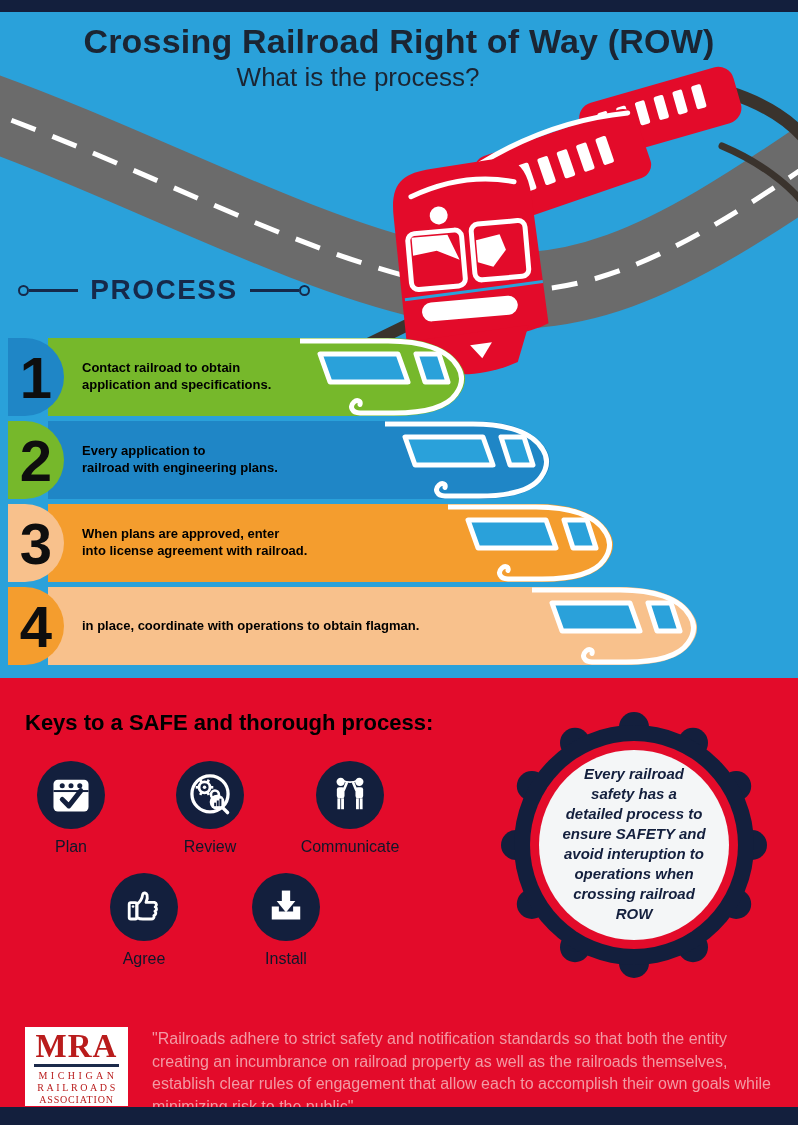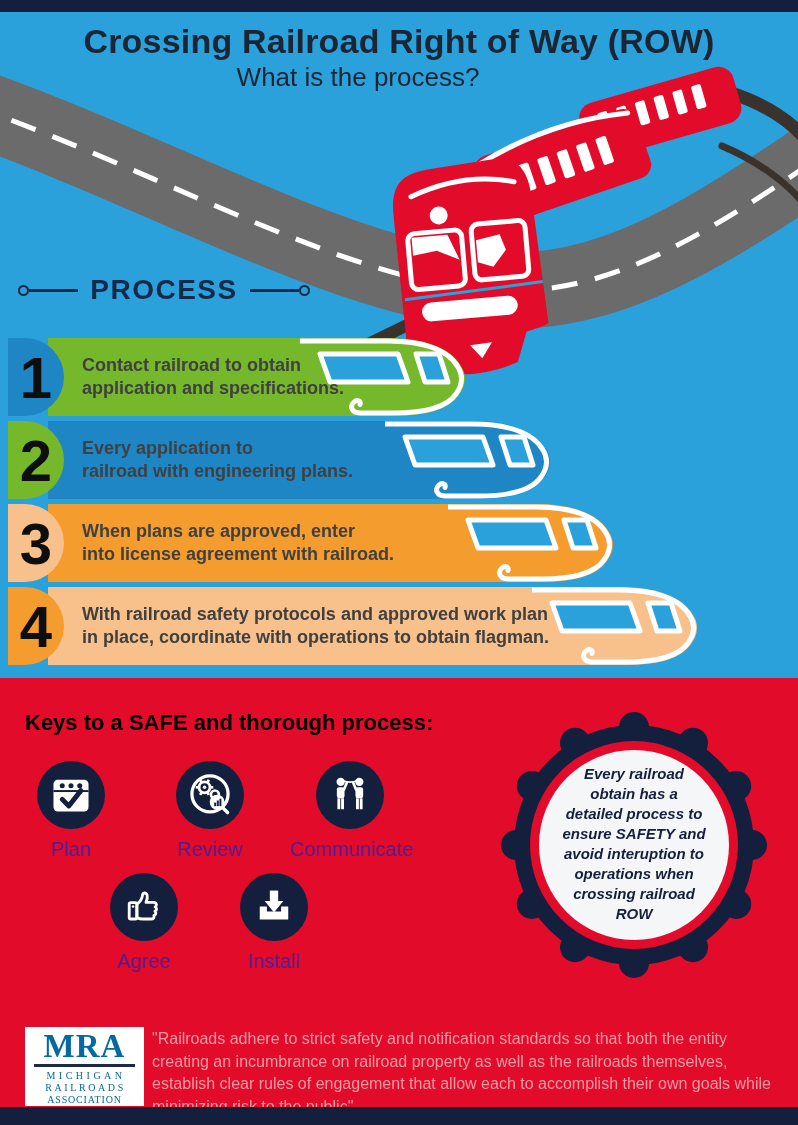--- a/index.html
+++ b/index.html
@@ -28,40 +28,40 @@
   .s2{top:421px;width:547px;}
   .s3{top:504px;width:610px;}
   .s4{top:587px;width:694px;}
   .step .body{position:absolute;left:40px;top:0;right:0;bottom:0;display:flex;align-items:center;}
   .step .fill{position:absolute;left:0;top:0;bottom:0;right:140px;background:var(--bar,#76B82B);}
   .step .nose{position:absolute;right:0;top:0;width:170px;height:78px;}
   .step .tab{position:absolute;left:0;top:0;bottom:0;width:56px;z-index:2;
          background:var(--tab,#1F86C6);border-radius:0 39px 39px 0;
          display:flex;align-items:center;justify-content:center;
          font-size:58px;font-weight:bold;color:#0E0E0E;}
-  .step .text{position:relative;z-index:1;margin-left:34px;font-size:18px;font-weight:bold;
-         color:#404040;line-height:1.28;}
+  .step .text{position:relative;z-index:1;margin-left:34px;font-size:13px;font-weight:bold;
+         color:#000000;line-height:1.28;}
   .step .text span{display:block;}
 
   .red-section{position:absolute;top:678px;left:0;width:798px;height:429px;background:var(--red,#E30B2A);}
   .keys-heading{position:absolute;top:710px;left:25px;font-size:22px;font-weight:bold;color:#000000;}
 
   .key-item{position:absolute;width:120px;text-align:center;}
   .key-circle{width:68px;height:68px;border-radius:50%;background:var(--navy,#131F3D);
          margin:0 auto;display:flex;align-items:center;justify-content:center;}
   .key-circle svg{width:46px;height:46px;}
-  .key-label{margin-top:9px;font-size:20px;color:#4c1d95;}
+  .key-label{margin-top:9px;font-size:16px;color:#0f172a;}
 
   .badge{position:absolute;left:494px;top:705px;width:280px;height:280px;}
   .badge-text{position:absolute;left:542px;top:764px;width:184px;text-align:center;
          font-size:15px;font-weight:bold;color:var(--navy,#131F3D);line-height:1.33;font-style:italic;}
   .badge-text span{display:block;}
 
-  .mra-logo{position:absolute;left:25px;top:1027px;width:119px;height:79px;background:#FFF;
-         text-align:center;color:#0369a1;box-sizing:border-box;padding-top:3px;}
+  .mra-logo{position:absolute;left:25px;top:1027px;width:103px;height:79px;background:#FFF;
+         text-align:center;color:#b91c1c;box-sizing:border-box;padding-top:3px;}
   .mra-abbr{font-family:"Liberation Serif",serif;font-weight:bold;font-size:33px;line-height:1.0;letter-spacing:1px;}
   .mra-rule{height:2.5px;background:#1B2A4A;margin:1px 9px 3px 9px;}
   .mra-line{font-family:"Liberation Serif",serif;font-size:10px;line-height:1.22;}
   .mra-l0{letter-spacing:3.5px;margin-left:3px;}
   .mra-l1{letter-spacing:2.6px;margin-left:2px;}
   .mra-l2{letter-spacing:.8px;}
 
   .quote{position:absolute;left:152px;top:1028px;width:634px;font-size:16px;line-height:1.42;
          color:#F29AA4;}
 </style>
@@ -181,21 +181,20 @@
     </div>
     <div class="tab">
         <span>3</span>
       </div>
   </div>
 
   <div class="step s4" style="--bar: #F8C18C; --tab: #F49D2E;">
     <div class="body">
       <div class="fill"></div>
       <div class="text">
-        <span>With railroad safety protocols and approved work plan</span>
         <span>in place, coordinate with operations to obtain flagman.</span>
       </div>
       <svg class="nose" viewBox="0 0 170 78" preserveAspectRatio="none">
         <path d="M0 0 L88 0 C123 0 150 9 161 28 Q170 42 159 57 C147 74 120 78 94 78 L0 78 Z" fill="var(--bar,#F8C18C)"></path>
         <path d="M0 3 L88 3 C121 3 148 11 158 29 Q166 42 156 56 C145 72 118 75 94 75 L60 75 C52 75 49 68.5 54 64 C57 61.4 61 62.5 60 66.5" stroke="#FFF" stroke-width="5" fill="none" stroke-linecap="round" stroke-linejoin="round"></path>
         <path d="M20 16 L98 16 L108 44 L30 44 Z" fill="var(--sky,#2AA1DA)" stroke="#FFF" stroke-width="5" stroke-linejoin="round"></path>
         <path d="M116 16 L139 16 L148 44 L125 44 Z" fill="var(--sky,#2AA1DA)" stroke="#FFF" stroke-width="5" stroke-linejoin="round"></path>
       </svg>
     </div>
     <div class="tab">
@@ -269,21 +268,21 @@
     <div class="key-circle">
       <svg viewBox="0 0 42 42">
         <rect x="7.5" y="17" width="7" height="15" rx="1.5" fill="none" stroke="#FFF" stroke-width="2.6"></rect>
         <circle cx="11" cy="20.5" r="1.2" fill="#FFF"></circle>
         <path d="M14.5 30.5 L14.5 18.5 C17.5 16.5 19.3 13.5 19.8 9.5 C20.6 7.6 23.2 7.9 23.8 10 C24.4 12.2 23.9 14.6 22.8 16.8 L30.5 16.8 C32.8 17.6 32.9 19.8 31.2 20.9 C32.9 22 32.9 24 31 24.9 C32.4 26.2 31.9 28.2 30 28.9 C30.7 30.6 29.5 32 27.5 32 L20 32 C18 32 16 31.4 14.5 30.5 Z" fill="none" stroke="#FFF" stroke-width="2.6" stroke-linejoin="round" stroke-linecap="round"></path>
       </svg>
     </div>
     <div class="key-label">Agree</div>
   </div>
 
-  <div class="key-item" style="left:214px;top:873px;">
+  <div class="key-item" style="left:226px;top:873px;">
     <div class="key-circle">
       <svg viewBox="0 0 42 42">
         <rect x="17.2" y="6" width="7.6" height="11" fill="#FFF"></rect>
         <path d="M12.5 15.5 L29.5 15.5 L21 26 Z" fill="#FFF"></path>
         <path d="M8 20.5 L8 32.5 L34 32.5 L34 20.5 L27.5 20.5 L27.5 25 L14.5 25 L14.5 20.5 Z" fill="#FFF"></path>
       </svg>
     </div>
     <div class="key-label">Install</div>
   </div>
 
@@ -301,21 +300,21 @@
         <circle cx="140" cy="22" r="15"></circle>
       <circle cx="199" cy="37.8" r="15"></circle>
         <circle cx="242.2" cy="81" r="15"></circle>
       <circle cx="140" cy="140" r="120"></circle>
     </g>
     <circle cx="140" cy="140" r="104" fill="#E30B2A"></circle>
     <circle cx="140" cy="140" r="95" fill="#F4F6F7"></circle>
   </svg>
   <div class="badge-text">
     <span>Every railroad</span>
-    <span>obtain has a</span>
+    <span>safety has a</span>
     <span>detailed process to</span>
     <span>ensure SAFETY and</span>
     <span>avoid interuption to</span>
     <span>operations when</span>
     <span>crossing railroad</span>
     <span>ROW</span>
   </div>
 
   <div class="mra-logo">
     <div class="mra-abbr">MRA</div>

